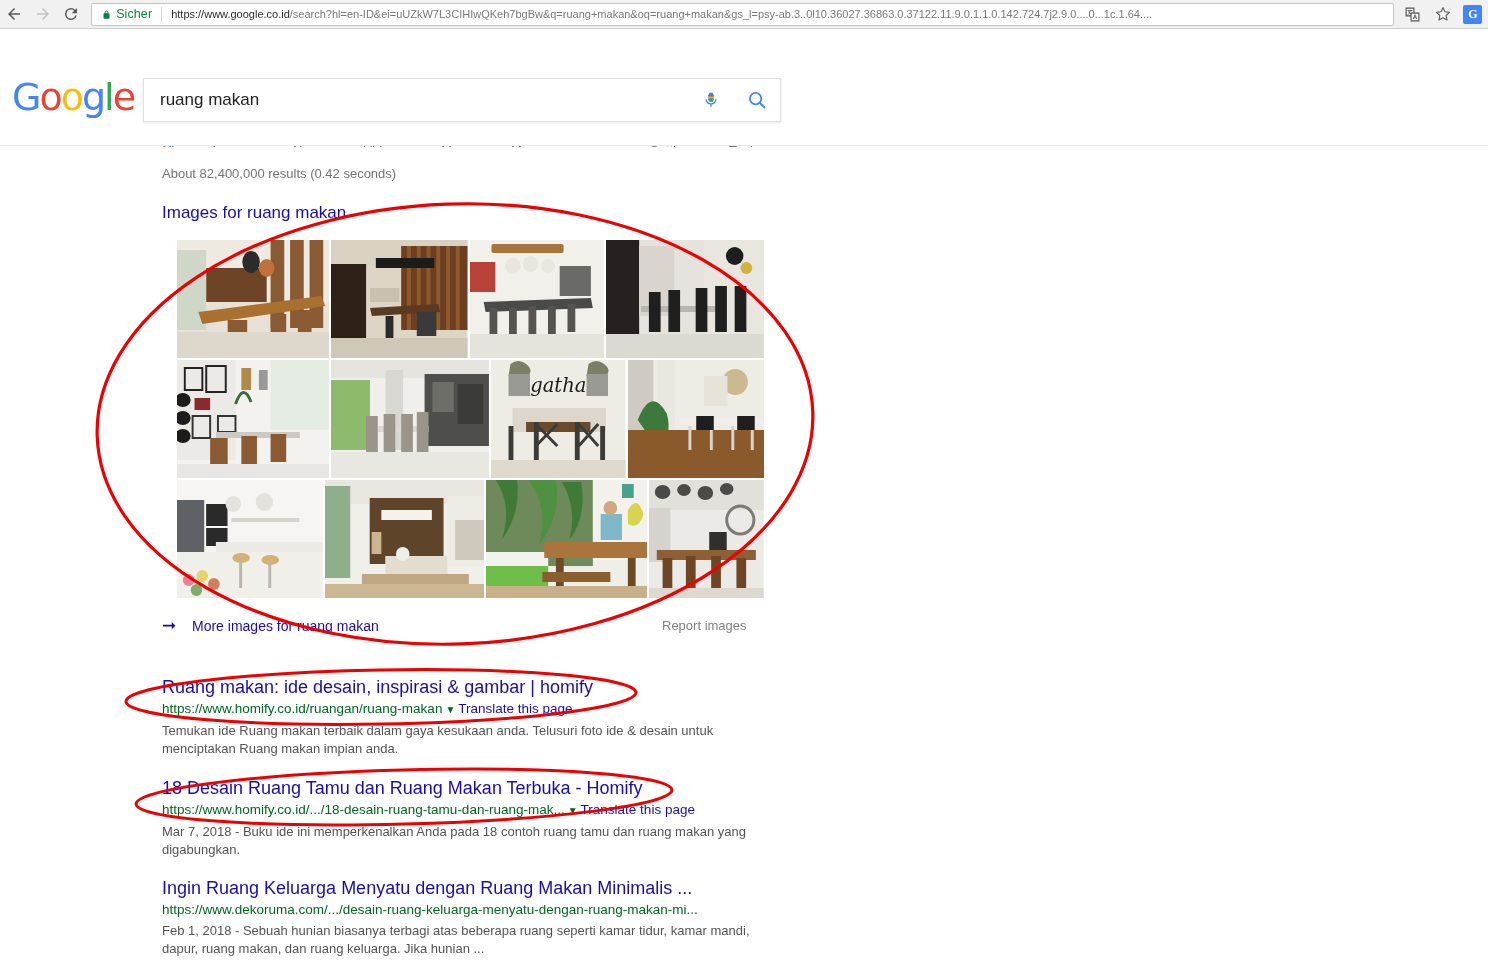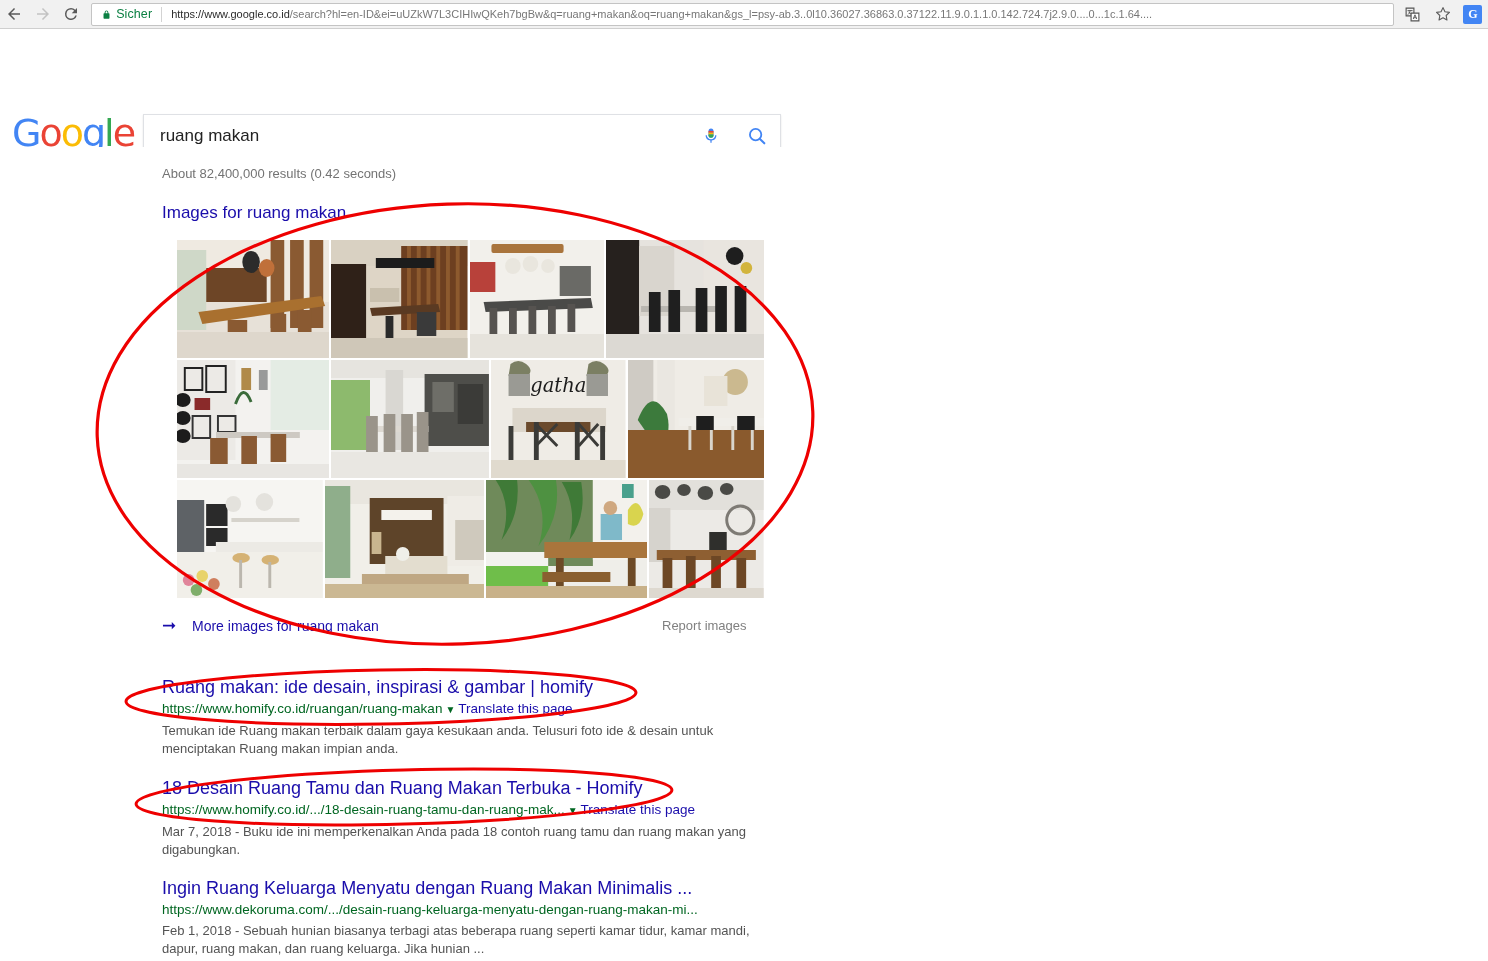--- a/index.html
+++ b/index.html
@@ -73,21 +73,20 @@
     color: #fff; font-size: 12px; font-weight: bold;
     font-family: "Liberation Serif", serif;
   }
 
   
   #google-header {
     position: absolute; left: 0; top: 30px;
     width: 1488px; height: 116px;
     background: #ffffff;
     border-bottom: 1px solid #ebebeb;
-    margin-top: 36px;
   }
   #google-logo {
     position: absolute; left: 12px; top: 48px;
     font-family: "DejaVu Sans", sans-serif;
     font-size: 38px; line-height: 38px;
     letter-spacing: -2px; font-weight: normal;
     user-select: none;
   }
   #google-logo .l-b { color: #4285f4; }
   #google-logo .l-r { color: #ea4335; }

